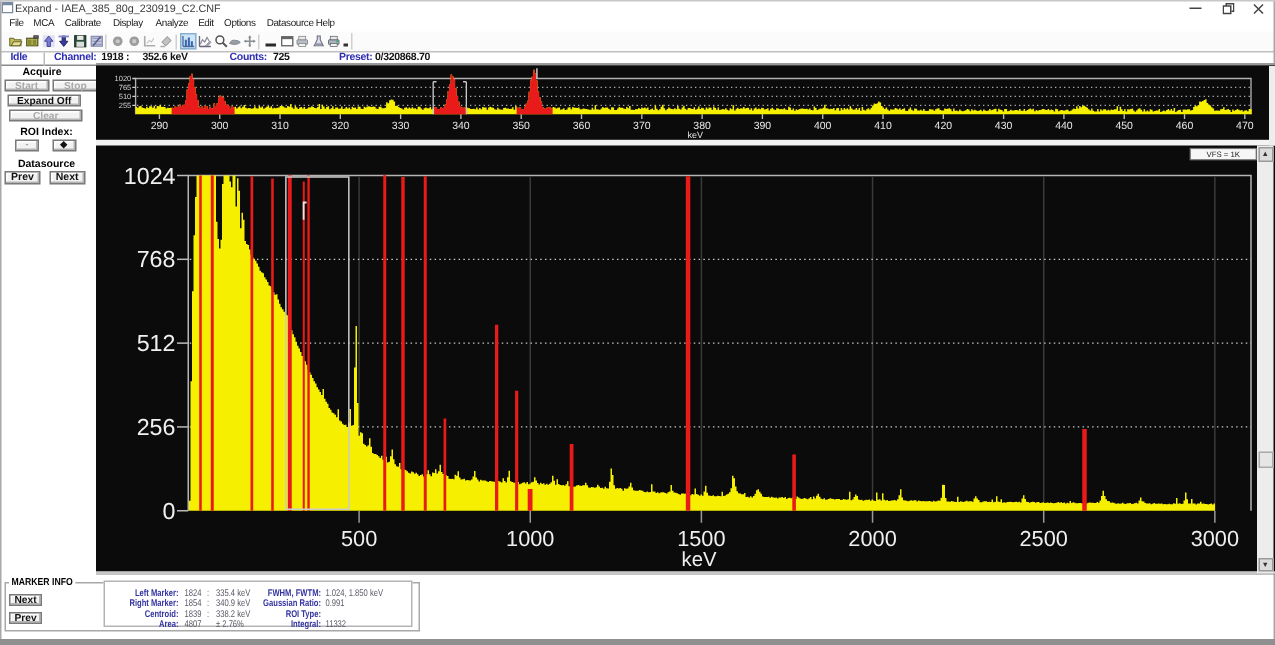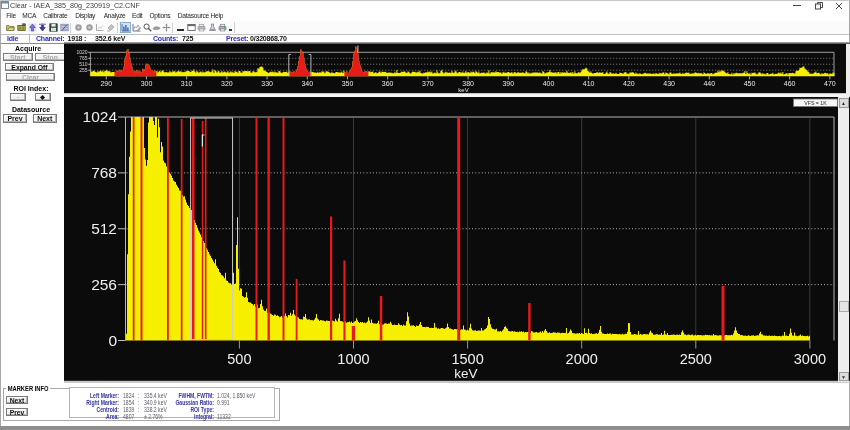--- a/index.html
+++ b/index.html
@@ -12,21 +12,21 @@
 .mi-lab{color:#3333a0;font-weight:bold;text-align:right;transform:scaleX(0.78);transform-origin:100% 50%}
 .mi-val{color:#5a5a66;transform:scaleX(0.78);transform-origin:0 50%}
 </style></head><body>
 <div id="w">
 
 <div class="abs" style="left:0;top:0;width:850px;height:11px;background:#ffffff"></div>
 <svg class="abs" style="left:1px;top:1px" width="8" height="8" viewBox="0 0 8 8">
       <rect x="0.5" y="0.5" width="7" height="7" fill="none" stroke="#7a8aa0" stroke-width="1"></rect>
       <rect x="0.5" y="0.5" width="7" height="2" fill="#7a8aa0"></rect>
     </svg>
-<div class="abs" style="left:10px;top:1px;font-size:7.2px;color:#3c3c3c">Clear - IAEA_385_80g_230919_C2.CNF</div>
+<div class="abs" style="left:10px;top:1px;font-size:7.2px;color:#3c3c3c">Expand - IAEA_385_80g_230919_C2.CNF</div>
 <div class="abs" style="left:793px;top:5px;width:8px;height:1.2px;background:#444"></div>
 <svg class="abs" style="left:815px;top:2px" width="8" height="8" viewBox="0 0 8 8">
       <rect x="0.5" y="2" width="5" height="5" fill="none" stroke="#444" stroke-width="1"></rect>
       <path d="M2.5 2 L2.5 0.5 L7.5 0.5 L7.5 5.5 L6 5.5" fill="none" stroke="#444" stroke-width="1"></path>
     </svg>
 <svg class="abs" style="left:835px;top:2px" width="8" height="8" viewBox="0 0 8 8">
       <path d="M1 1 L7 7 M7 1 L1 7" stroke="#444" stroke-width="1"></path>
     </svg>
 
 <div class="abs" style="left:0;top:11px;width:850px;height:10px;background:#ffffff;font-size:6.6px;letter-spacing:-0.25px;color:#222">

